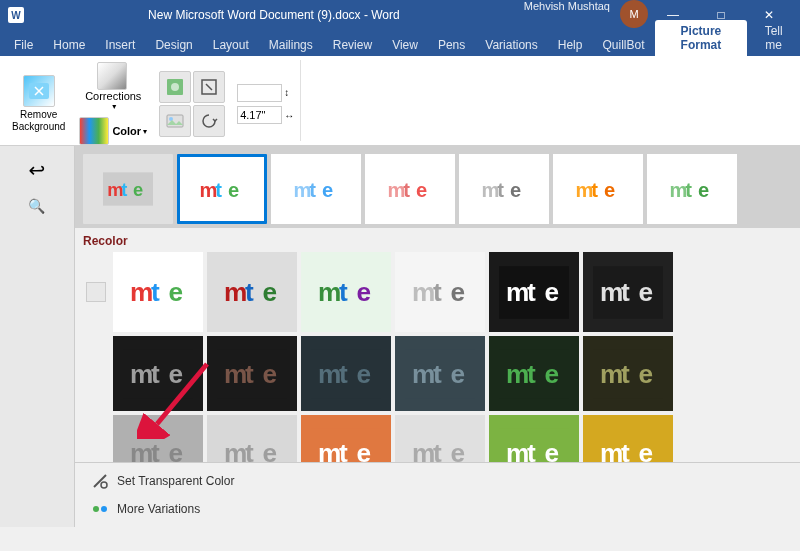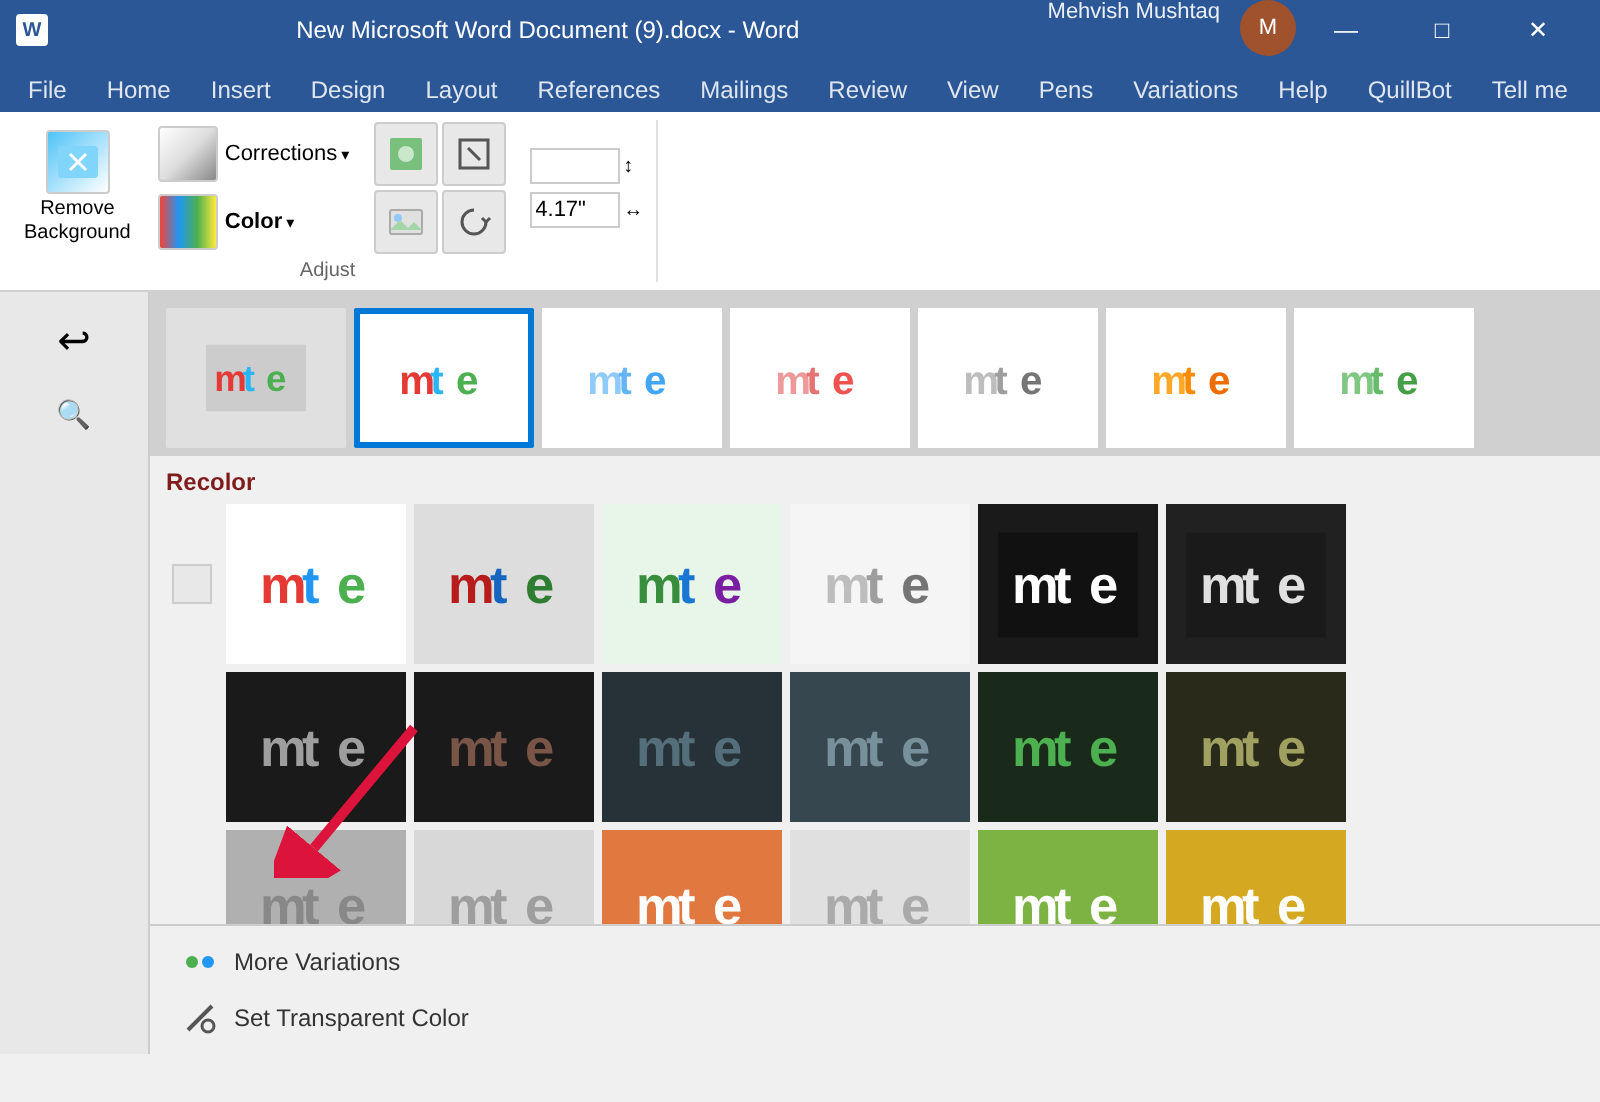--- a/index.html
+++ b/index.html
@@ -241,47 +241,47 @@
       <button class="title-bar-btn close">✕</button>
     </div>
   </div>
 
   <div class="ribbon-tabs">
     <button class="ribbon-tab">File</button>
     <button class="ribbon-tab">Home</button>
     <button class="ribbon-tab">Insert</button>
     <button class="ribbon-tab">Design</button>
     <button class="ribbon-tab">Layout</button>
-    <button class="ribbon-tab">References</button>
     <button class="ribbon-tab">Mailings</button>
     <button class="ribbon-tab">Review</button>
     <button class="ribbon-tab">View</button>
     <button class="ribbon-tab">Pens</button>
     <button class="ribbon-tab">Variations</button>
     <button class="ribbon-tab">Help</button>
     <button class="ribbon-tab">QuillBot</button>
+    <button class="ribbon-tab active">Picture Format</button>
     <button class="ribbon-tab" style="display:flex;align-items:center;gap:3px;"> Tell me</button>
 
   </div>
 
   <div class="ribbon">
 
     <div class="ribbon-group" style="min-width:160px;">
       <div class="ribbon-group-content">
         <button class="ribbon-btn-large">
           <div class="ribbon-icon-large" style="background:linear-gradient(135deg,#4fc3f7,#fff);border:1px solid #ccc;">
             <svg width="24" height="24" viewBox="0 0 24 24">
                 <rect x="2" y="4" width="20" height="16" rx="2" fill="#81d4fa"></rect>
                 <path d="M8 8 L16 16 M8 16 L16 8" stroke="white" stroke-width="1.5"></path>
               </svg>
           </div>
           <span style="font-size:10px;line-height:1.2;">Remove<br>Background</span>
         </button>
         <div style="display:flex;flex-direction:column;gap:2px;">
-          <button class="ribbon-btn-large" style="flex-direction:row;align-items:center;padding:2px 4px;min-width:auto;">
+          <button class="ribbon-btn-large" style="flex-direction:column;align-items:center;padding:2px 4px;min-width:auto;">
             <div style="width:30px;height:28px;background:linear-gradient(135deg,#fff 0%,#ddd 50%,#888 100%);border:1px solid #ccc;border-radius:2px;margin-right:3px;"></div>
             <span style="font-size:11px;">Corrections</span>
             <span style="font-size:8px;margin-left:2px;">▾</span>
           </button>
           <button class="ribbon-btn-large" style="flex-direction:row;align-items:center;padding:2px 4px;min-width:auto;">
             <div style="width:30px;height:28px;background:linear-gradient(90deg,#f44336,#2196f3,#4caf50,#ffeb3b);border:1px solid #ccc;border-radius:2px;margin-right:3px;"></div>
             <span style="font-size:11px;font-weight:bold;">Color</span>
             <span style="font-size:8px;margin-left:2px;">▾</span>
           </button>
         </div>
@@ -578,33 +578,33 @@
               </marker>
             </defs>
             <path d="M 70 5 L 20 65" stroke="#dc143c" stroke-width="5" fill="none" marker-end="url(#arrowhead)"></path>
           </svg>
         </div>
 
         <div class="bottom-menu" style="position:absolute;bottom:0;left:0;right:0;background:#f0f0f0;">
           <div class="bottom-menu-item">
             <span class="bottom-menu-icon">
               <svg width="16" height="16" viewBox="0 0 16 16">
+                  <path d="M2 14 L14 2" stroke="#555" stroke-width="2"></path>
+                  <circle cx="12" cy="12" r="3" fill="none" stroke="#555" stroke-width="1.5"></circle>
+                </svg>
+            </span>
+            <span>Set Transparent Color</span>
+          </div>
+          <div class="bottom-menu-item">
+            <span class="bottom-menu-icon">
+              <svg width="16" height="16" viewBox="0 0 16 16">
                   <circle cx="4" cy="8" r="3" fill="#4caf50"></circle>
                   <circle cx="12" cy="8" r="3" fill="#2196f3"></circle>
                 </svg>
             </span>
             <span>More Variations</span>
           </div>
-          <div class="bottom-menu-item">
-            <span class="bottom-menu-icon">
-              <svg width="16" height="16" viewBox="0 0 16 16">
-                  <path d="M2 14 L14 2" stroke="#555" stroke-width="2"></path>
-                  <circle cx="12" cy="12" r="3" fill="none" stroke="#555" stroke-width="1.5"></circle>
-                </svg>
-            </span>
-            <span>Set Transparent Color</span>
-          </div>
         </div>
       </div>
     </div>
   </div>
 
 </div>
 
 </body></html>

